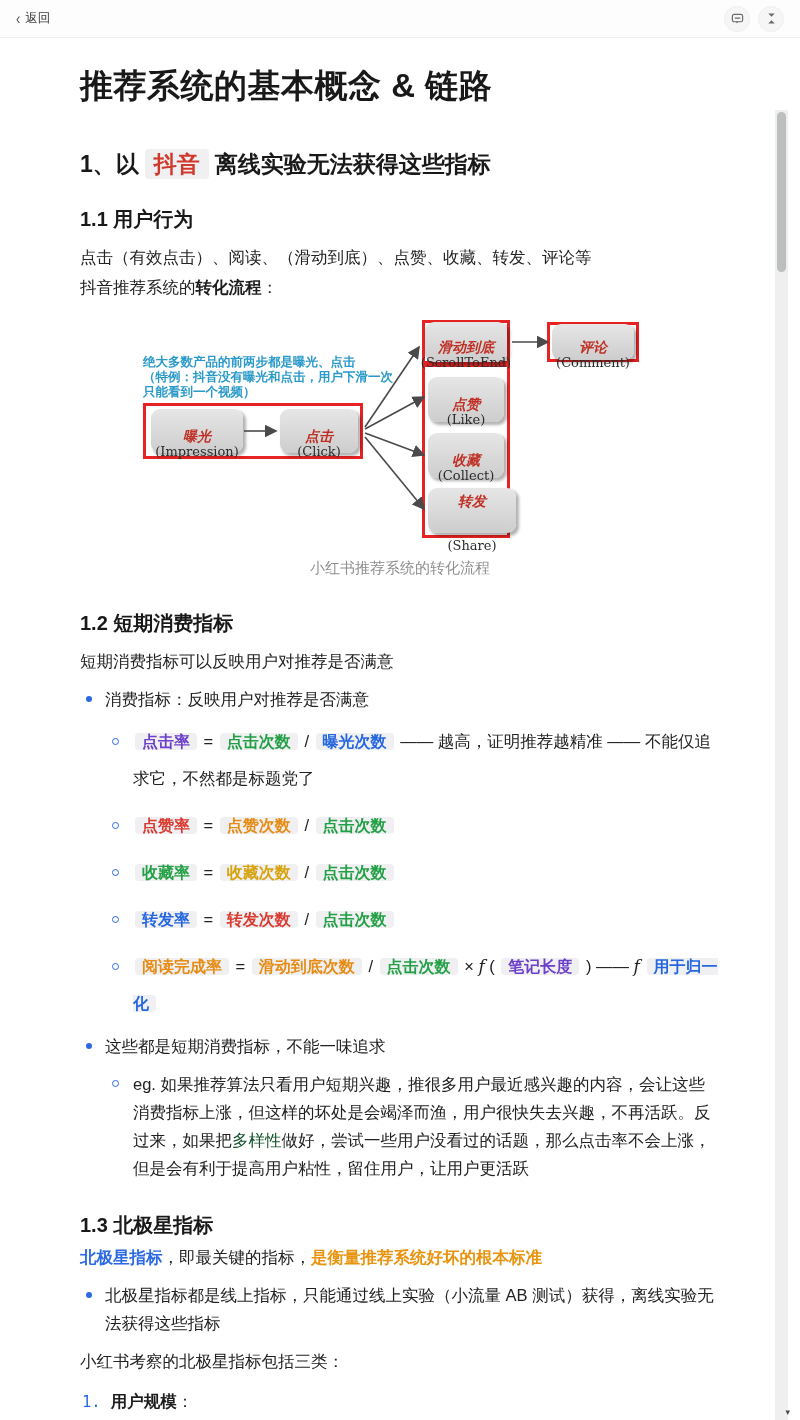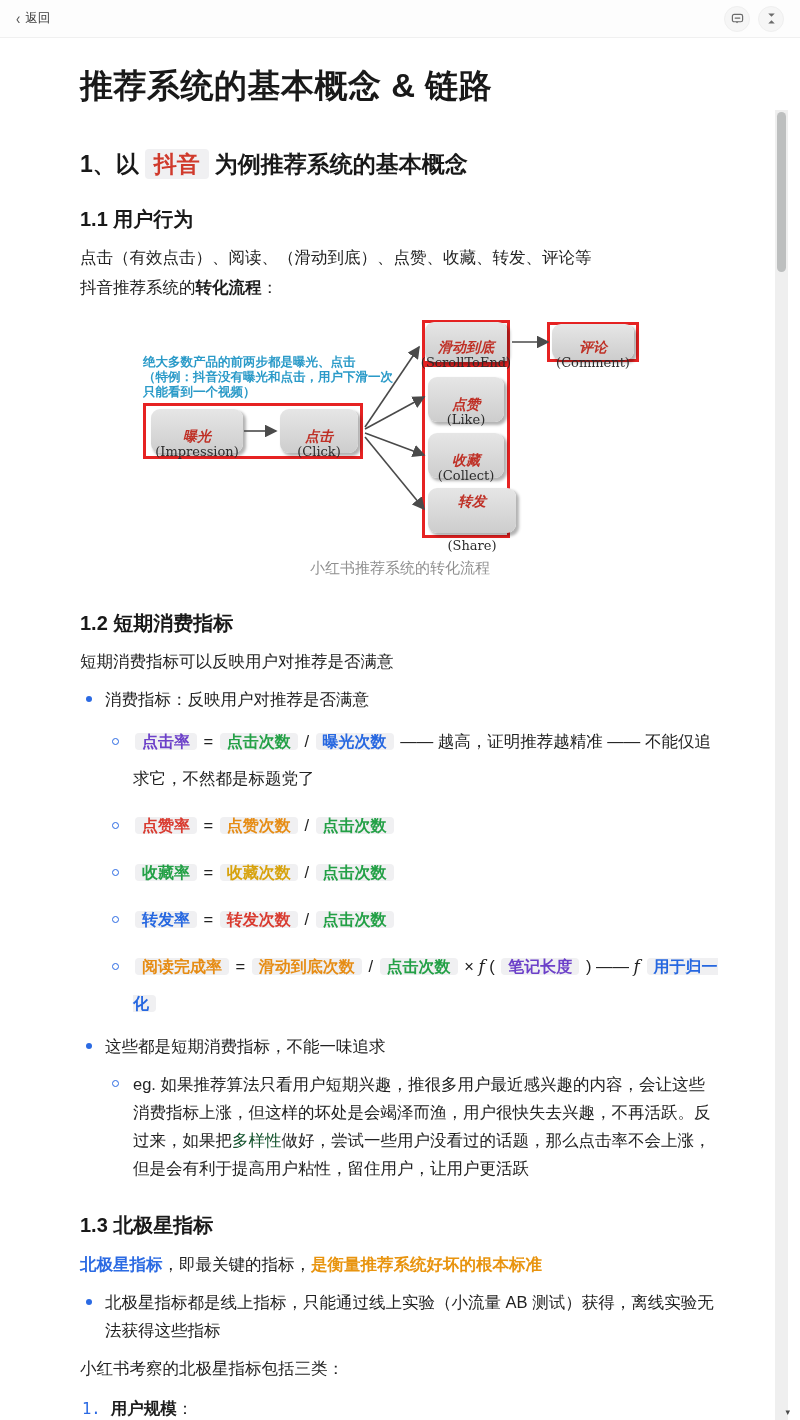--- a/index.html
+++ b/index.html
@@ -98,21 +98,21 @@
 
 <div class="scroll-track">
   <div class="scroll-thumb"></div>
 </div>
 <div class="scroll-arrow">▾</div>
 
 <div class="page">
 
   <h1>推荐系统的基本概念 &amp; 链路</h1>
 
-  <h2><span>1、以</span><span class="chip-inline h2-chip">抖音</span><span>为例推荐系统的基本概念</span></h2>
+  <h2><span>1、以</span><span class="chip-inline h2-chip">抖音</span><span>离线实验无法获得这些指标</span></h2>
 
   <h3 class="h3-11">1.1 用户行为</h3>
   <p class="body">点击（有效点击）、阅读、（滑动到底）、点赞、收藏、转发、评论等</p>
   <p class="body" style="margin-top:2px"><span>抖音推荐系统的</span><b class="plain">转化流程</b><span>：</span></p>
 
   <div class="diagram">
     <div class="annot">绝大多数产品的前两步都是曝光、点击
 （特例：抖音没有曝光和点击，用户下滑一次
 只能看到一个视频）</div>
 
@@ -189,21 +189,21 @@
       <span class="marker1"></span>
       <span class="li-body">这些都是短期消费指标，不能一味追求</span>
     </li>
     <li class="li2">
       <span class="marker2"></span>
       <span class="li-body"><span>eg. 如果推荐算法只看用户短期兴趣，推很多用户最近感兴趣的内容，会让这些消费指标上涨，但这样的坏处是会竭泽而渔，用户很快失去兴趣，不再活跃。反过来，如果把</span><span class="link-em">多样性</span><span>做好，尝试一些用户没看过的话题，那么点击率不会上涨，但是会有利于提高用户粘性，留住用户，让用户更活跃</span></span>
     </li>
   </ul>
 
   <h3 class="h3-13">1.3 北极星指标</h3>
-  <p class="body" style="margin-top:11px"><span class="lead-blue">北极星指标</span><span>，即最关键的指标，</span><span class="lead-orange">是衡量推荐系统好坏的根本标准</span></p>
+  <p class="body" style="margin-top:4px"><span class="lead-blue">北极星指标</span><span>，即最关键的指标，</span><span class="lead-orange">是衡量推荐系统好坏的根本标准</span></p>
 
   <ul class="lvl1">
     <li class="li1">
       <span class="marker1"></span>
       <span class="li-body">北极星指标都是线上指标，只能通过线上实验（小流量 AB 测试）获得，离线实验无法获得这些指标</span>
     </li>
   </ul>
 
   <p class="body" style="margin-top:10px">小红书考察的北极星指标包括三类：</p>
 

